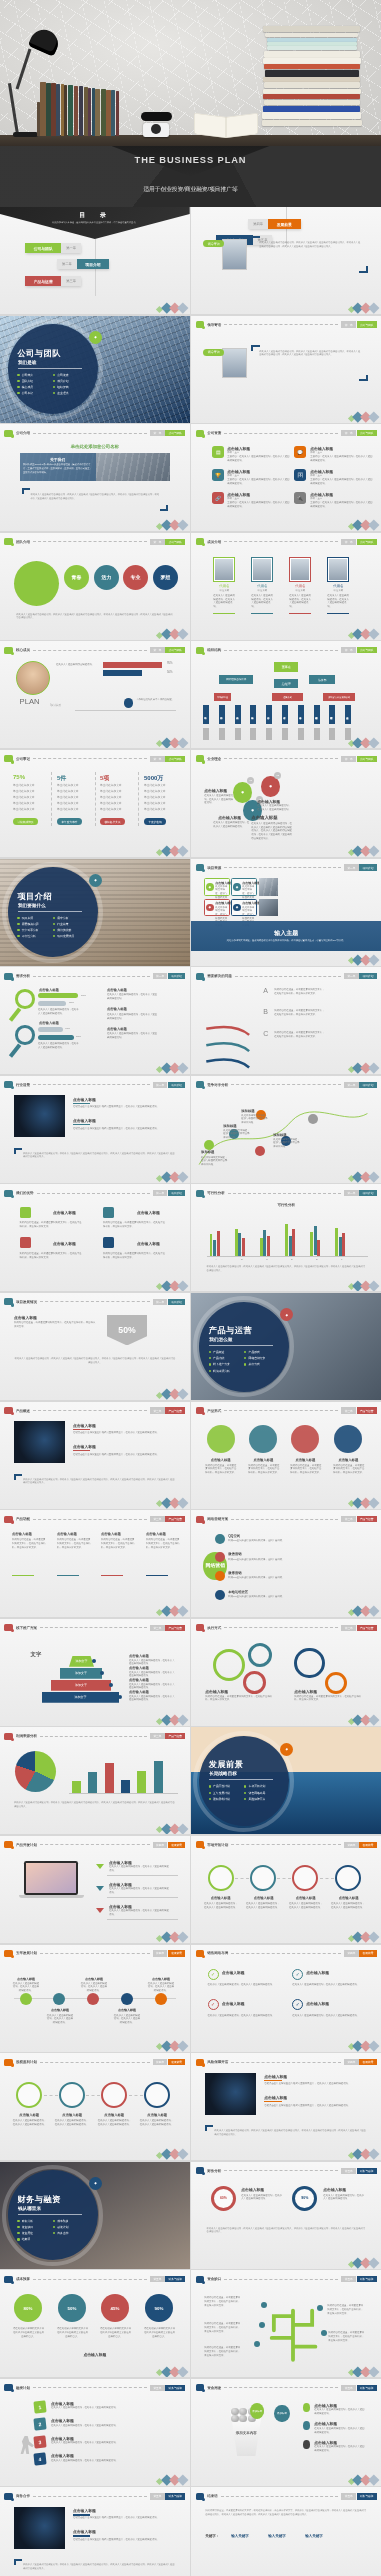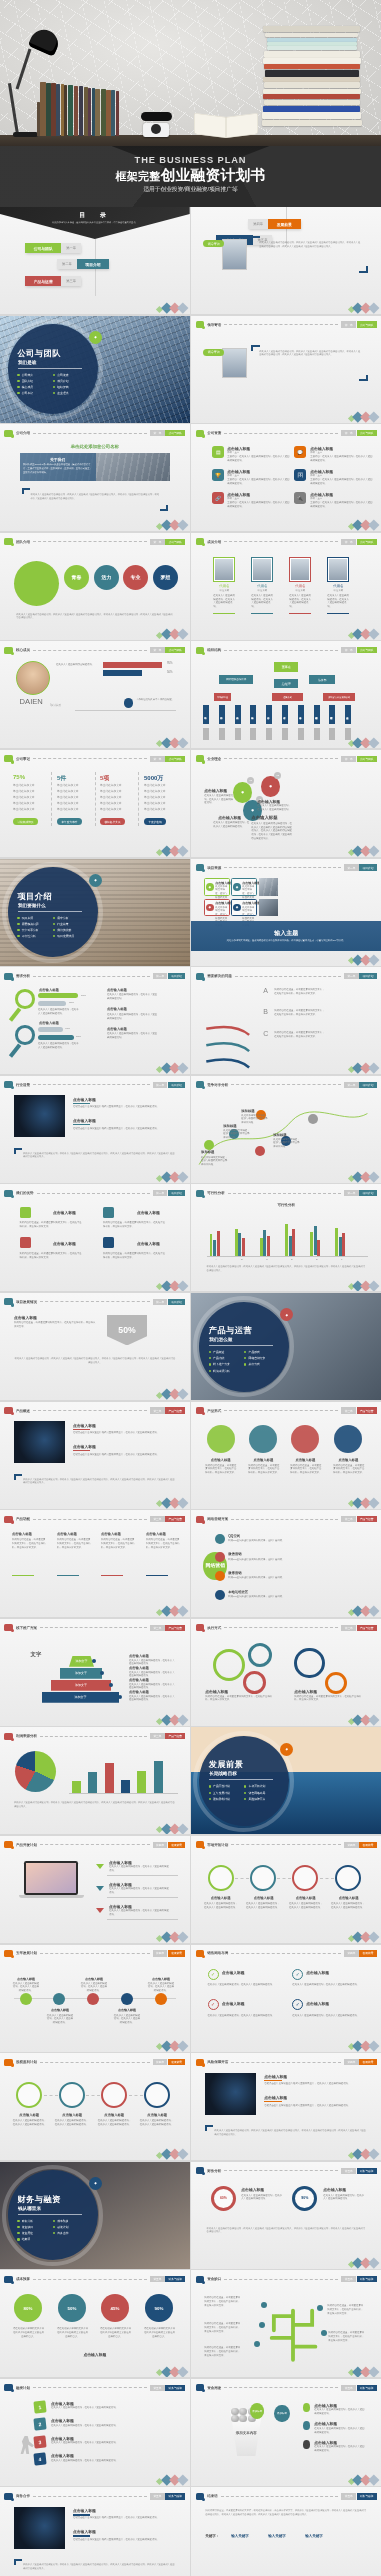--- a/index.html
+++ b/index.html
@@ -195,23 +195,20 @@
       <i style="background:#b24a3c;width:97px;height:4.9px"></i>
       <i style="background:#e9e4d6;width:96px;height:5.4px"></i>
       <i style="background:#2e51a8;width:97px;height:6px"></i>
       <i style="background:#f2efe6;width:99px;height:7px"></i>
       <i style="background:#e8e4d8;width:100px;height:6.5px"></i>
     </div>
 
   <div class="hero-dark">
     <div class="hero-notch"></div>
     <div class="hero-en">THE BUSINESS PLAN</div>
-    <div class="hero-cn">
-      <span class="thin">框架完整</span><span>创业融资计划书</span>
-    </div>
     <div class="hero-sub">适用于创业投资/商业融资/项目推广等</div>
   </div>
 </div>
 
 <div class="grid" id="grid">
     <div class="row">
       <div class="slide">
         <div class="toc-top"></div>
         <div class="toc-h">目　录</div>
         <div class="toc-sub">此处添加详细文本描述，建议与标题相关并符合整体语言风格，语言描述尽量简洁生动。</div>
@@ -461,21 +458,21 @@
             <span class="sh-tag a">第一章</span>
             <span class="sh-tag" style="background:#8dc63f">公司与团队</span>
           </span>
         </div>
         <div style="position:absolute;left:16.3px;top:19.6px;width:34px;height:34px;border-radius:50%;border:1.6px solid #8dc63f;background:radial-gradient(circle at 50% 38%,#e9cbab,#b88e6c)"></div>
         <div class="stext" style="position:absolute;left:56px;top:22px;width:44px">在此录入上述图表的综合描述说明。</div>
         <div style="position:absolute;left:103px;top:21px;width:59px;height:6px;background:#c0504d"></div>
         <div style="position:absolute;left:103px;top:29px;width:39px;height:6px;background:#1f4e79"></div>
         <div style="position:absolute;left:167px;top:21px;font-size:2.7px;color:#777">95%</div>
         <div style="position:absolute;left:167px;top:30px;font-size:2.7px;color:#777">50%</div>
-        <div style="position:absolute;left:19.6px;top:56px;font-size:7.6px;color:#6b6b6b">DAIEN</div>
+        <div style="position:absolute;left:19.6px;top:56px;font-size:7.6px;color:#6b6b6b">PLAN</div>
         <div style="position:absolute;left:50px;top:62px;font-size:2.7px;color:#8a8a8a">/设计总监</div>
         <div style="position:absolute;left:124px;top:57px;width:9.3px;height:9.3px;border-radius:50%;background:#1f4e79"></div>
         <div class="stext" style="position:absolute;left:136px;top:57px;width:40px">工作岗位说明及日常工作内容阐述。</div>
         <div style="position:absolute;left:75px;top:69px;right:14px;height:0.5px;background:#c9c9c9"></div>
         <div class="diam">
           <i style="width:4.9px;height:4.9px;background:#a9d18e"></i>
           <i style="width:7.6px;height:7.6px;background:#5b8fa8"></i>
           <i style="width:7.6px;height:7.6px;background:#d99a9a"></i>
           <i style="width:7.6px;height:7.6px;background:#aebdcb"></i>
         </div>

